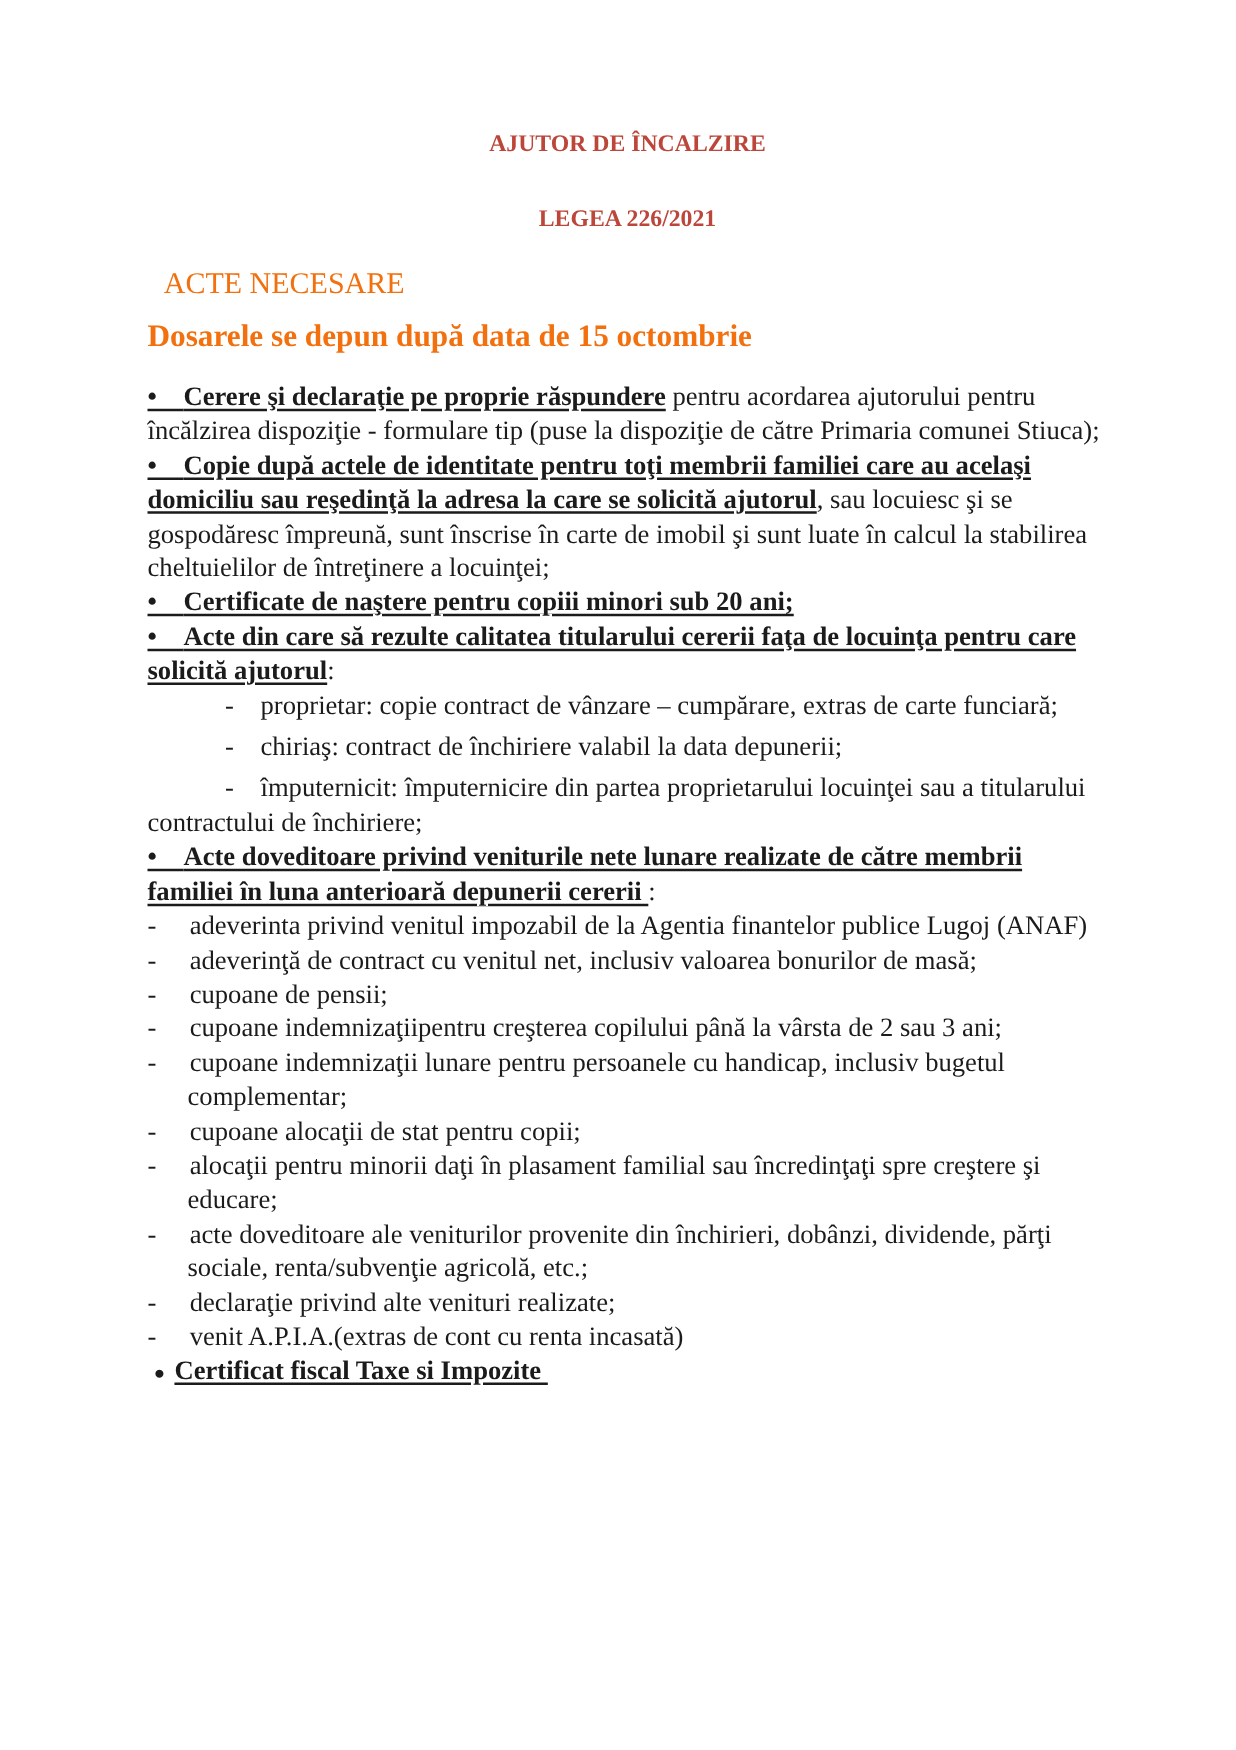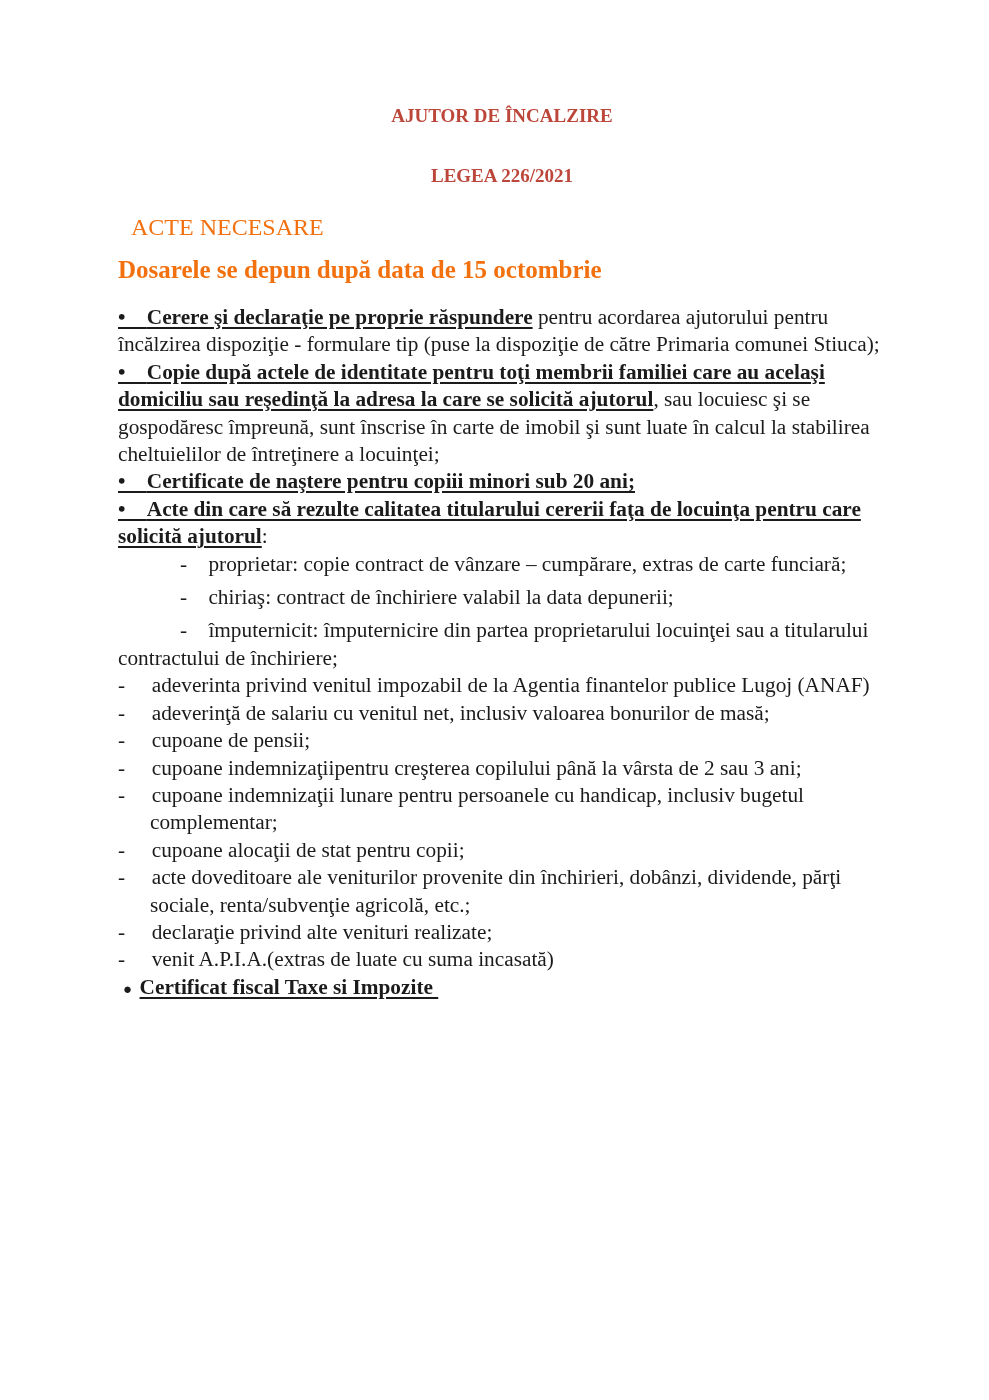--- a/index.html
+++ b/index.html
@@ -68,29 +68,31 @@
     <p class="para"><span class="bu"><span class="marker">•&nbsp;&nbsp;&nbsp;&nbsp;</span><span>Certificate de naştere pentru copiii minori sub 20 ani;</span></span><span></span></p>
 
     <p class="para"><span class="bu"><span class="marker">•&nbsp;&nbsp;&nbsp;&nbsp;</span><span>Acte din care să rezulte calitatea titularului cererii faţa de locuinţa pentru care solicită ajutorul</span></span><span>:</span></p>
 
     <div class="sub-list">
       <p class="sub-item hang"><span class="marker">-&nbsp;&nbsp;&nbsp;&nbsp;</span><span>proprietar: copie contract de vânzare – cumpărare, extras de carte funciară;</span></p>
       <p class="sub-item hang"><span class="marker">-&nbsp;&nbsp;&nbsp;&nbsp;</span><span>chiriaş: contract de închiriere valabil la data depunerii;</span></p>
       <p class="sub-item nohang"><span class="marker">-&nbsp;&nbsp;&nbsp;&nbsp;</span><span>împuternicit: împuternicire din partea proprietarului locuinţei sau a titularului contractului de închiriere;</span></p>
     </div>
 
+    <p class="para"><span class="bu"><span class="marker">•&nbsp;&nbsp;&nbsp;&nbsp;</span><span>Acte doveditoare privind veniturile nete lunare realizate de către membrii familiei în luna anterioară depunerii cererii&nbsp;</span></span><span>:</span></p>
 
     <div class="dash-list">
       <p class="dash-item"><span class="marker">-&nbsp;&nbsp;&nbsp;&nbsp;&nbsp;</span><span>adeverinta privind venitul impozabil de la Agentia finantelor publice Lugoj (ANAF)</span></p>
-      <p class="dash-item"><span class="marker">-&nbsp;&nbsp;&nbsp;&nbsp;&nbsp;</span><span>adeverinţă de salariu cu venitul net, inclusiv valoarea bonurilor de masă;</span></p>
+      <p class="dash-item"><span class="marker">-&nbsp;&nbsp;&nbsp;&nbsp;&nbsp;</span><span>adeverinţă de contract cu venitul net, inclusiv valoarea bonurilor de masă;</span></p>
       <p class="dash-item"><span class="marker">-&nbsp;&nbsp;&nbsp;&nbsp;&nbsp;</span><span>cupoane de pensii;</span></p>
       <p class="dash-item"><span class="marker">-&nbsp;&nbsp;&nbsp;&nbsp;&nbsp;</span><span>cupoane indemnizaţiipentru creşterea copilului până la vârsta de 2 sau 3 ani;</span></p>
       <p class="dash-item"><span class="marker">-&nbsp;&nbsp;&nbsp;&nbsp;&nbsp;</span><span>cupoane indemnizaţii lunare pentru persoanele cu handicap, inclusiv bugetul complementar;</span></p>
       <p class="dash-item"><span class="marker">-&nbsp;&nbsp;&nbsp;&nbsp;&nbsp;</span><span>cupoane alocaţii de stat pentru copii;</span></p>
+      <p class="dash-item"><span class="marker">-&nbsp;&nbsp;&nbsp;&nbsp;&nbsp;</span><span>alocaţii pentru minorii daţi în plasament familial sau încredinţaţi spre creştere şi educare;</span></p>
       <p class="dash-item"><span class="marker">-&nbsp;&nbsp;&nbsp;&nbsp;&nbsp;</span><span>acte doveditoare ale veniturilor provenite din închirieri, dobânzi, dividende, părţi sociale, renta/subvenţie agricolă, etc.;</span></p>
       <p class="dash-item"><span class="marker">-&nbsp;&nbsp;&nbsp;&nbsp;&nbsp;</span><span>declaraţie privind alte venituri realizate;</span></p>
-      <p class="dash-item"><span class="marker">-&nbsp;&nbsp;&nbsp;&nbsp;&nbsp;</span><span>venit A.P.I.A.(extras de luate cu suma incasată)</span></p>
+      <p class="dash-item"><span class="marker">-&nbsp;&nbsp;&nbsp;&nbsp;&nbsp;</span><span>venit A.P.I.A.(extras de cont cu renta incasată)</span></p>
     </div>
 
     <p class="para final"><span class="disc">●&nbsp;&nbsp;</span><span class="bu">Certificat fiscal Taxe si Impozite&nbsp;</span></p>
 
   </div>
 </div>
 
 </body></html>

